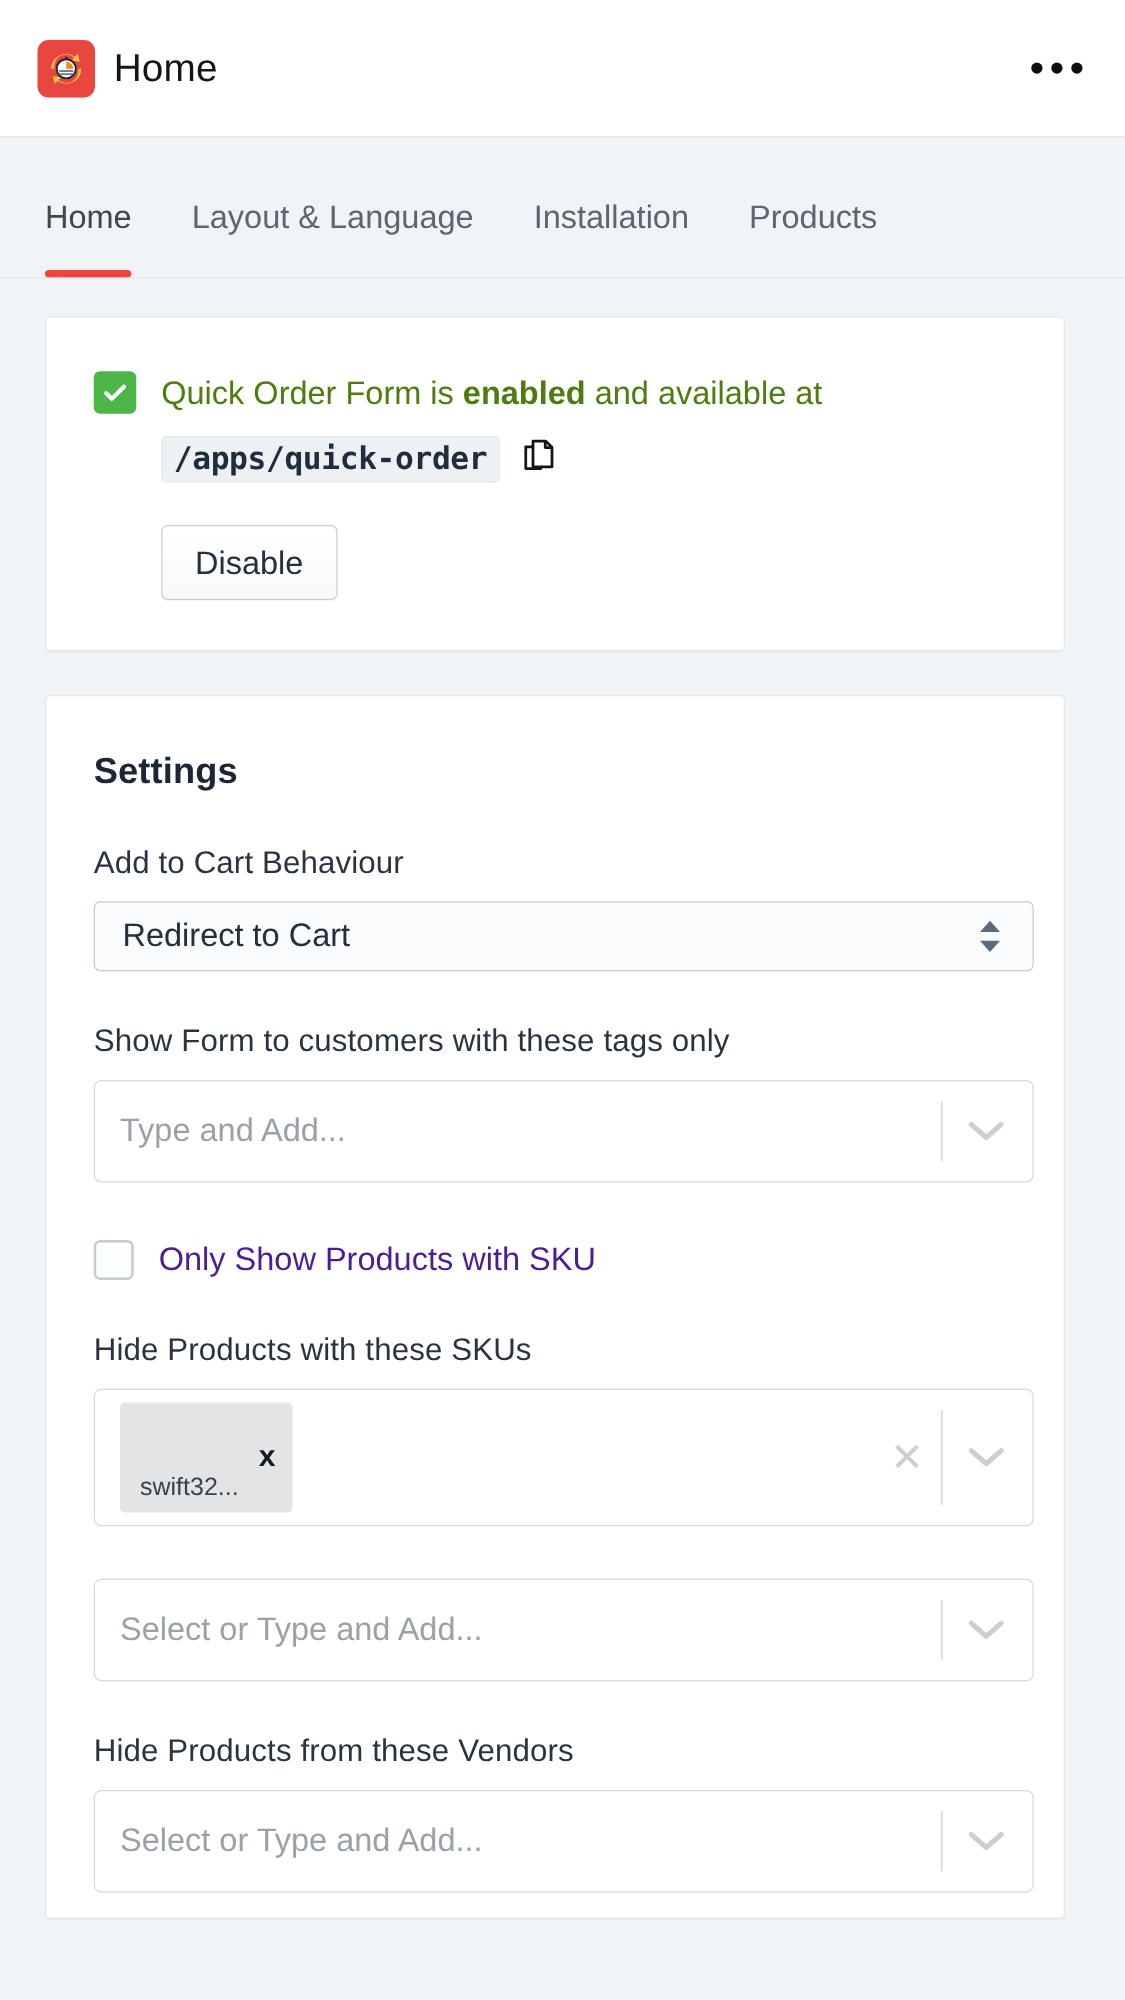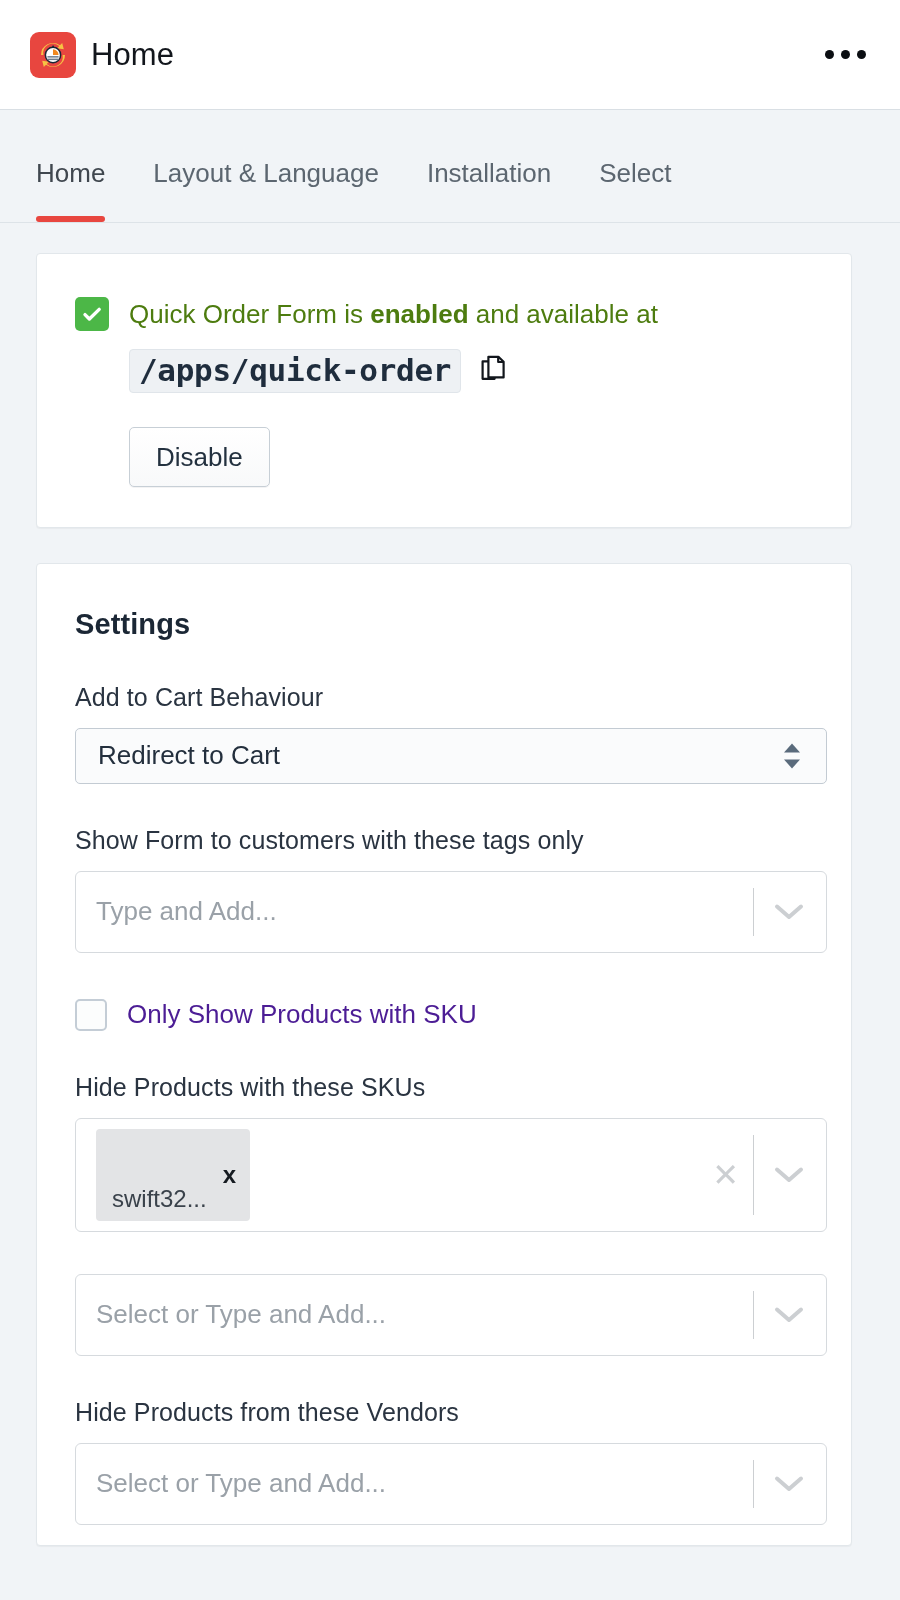--- a/index.html
+++ b/index.html
@@ -132,21 +132,21 @@
     color: #4d7c0f;
   }
   .banner-text b { font-weight: 700; }
   .code-chip {
     display: inline-block;
     background: #eef1f4;
     border: 1px solid #e0e5ea;
     border-radius: 4px;
     padding: 2px 9px 4px 9px;
     font-family: "DejaVu Sans Mono", monospace;
-    font-size: 31px;
+    font-size: 25px;
     font-weight: 700;
     color: #1f2d3d;
     letter-spacing: -.3px;
     vertical-align: middle;
   }
   .copy-btn {
     display: inline-block;
     vertical-align: middle;
     margin-left: 12px;
     padding: 2px;
@@ -235,21 +235,21 @@
   }
   .tag-chip {
     display: inline-flex;
     align-items: center;
     gap: 16px;
     background: #e3e4e6;
     border-radius: 4px;
     padding: 10px 14px 10px 16px;
   }
   .tag-chip-label {
-    font-size: 24px;
+    font-size: 20px;
     color: #3a424b;
     line-height: 1;
     margin-top: 48px;
   }
   .tag-chip-x {
     font-size: 24px;
     font-weight: 700;
     color: #161b21;
     line-height: 1;
   }
@@ -331,21 +331,21 @@
   <div class="tab active">
     <span>Home</span>
   </div>
   <div class="tab">
     <span>Layout &amp; Language</span>
   </div>
   <div class="tab">
     <span>Installation</span>
   </div>
   <div class="tab">
-    <span>Select</span>
+    <span>Products</span>
   </div>
 </div>
 
 <div class="content">
 
   <div class="card banner-card">
     <div class="banner-line">
       <span class="check-badge">
         <svg width="22" height="22" viewBox="0 0 22 22" aria-hidden="true">
           <path d="M4 11.6l4.4 4.4L18.2 6.4" stroke="#ffffff" stroke-width="3.4" fill="none" stroke-linecap="round" stroke-linejoin="round"></path>

